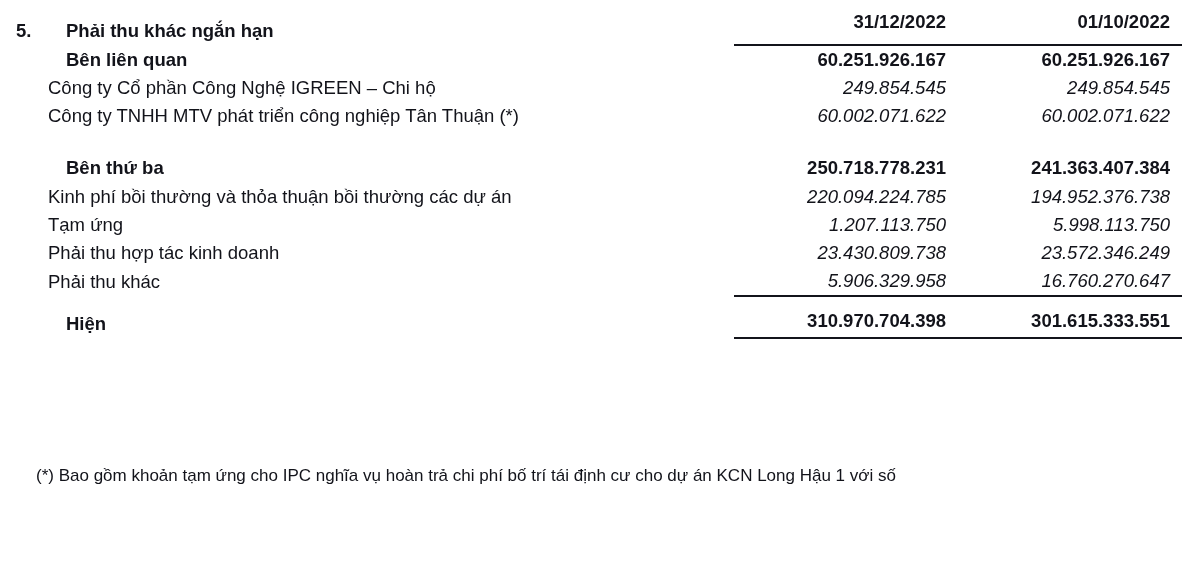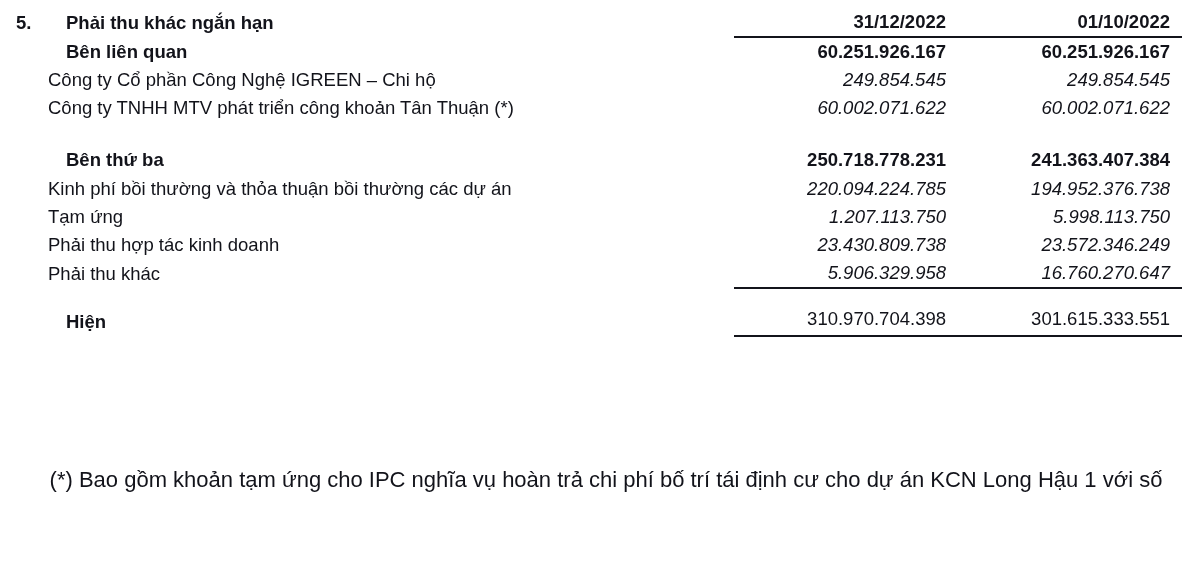--- a/index.html
+++ b/index.html
@@ -57,41 +57,41 @@
     padding-right: 12px;
   }
   td.val.bold {
     font-weight: bold;
     font-style: normal;
   }
   tr.header-row td.val {
     font-weight: bold;
     font-style: normal;
     border-bottom: 2px solid #13141b;
-    padding-bottom: 0;
+    padding-bottom: 8px;
   }
   tr.total-row td.val {
-    font-weight: normal;
+    font-weight: bold;
     font-style: normal;
     border-top: 2px solid #13141b;
     border-bottom: 2px solid #13141b;
-    padding-top: 16px;
+    padding-top: 10px;
     padding-bottom: 2px;
   }
   tr.spacer td {
     height: 24px;
   }
   .footnote {
     position: absolute;
     left: 36px;
     top: 455px;
     width: 1140px;
-    font-size: 22px;
+    font-size: 17px;
     line-height: 1.56;
-    text-align: center;
+    text-align: left;
   }
   .footnote p { margin: 0; }
 </style>
 </head>
 <body>
 
 <div class="page">
 
   <table class="note-table">
     <colgroup>
@@ -117,21 +117,21 @@
 
       <tr>
         <td class="num"></td>
         <td class="label-italic indent0">Công ty Cổ phần Công Nghệ IGREEN – Chi hộ</td>
         <td class="val">249.854.545</td>
         <td class="val">249.854.545</td>
       </tr>
 
       <tr>
         <td class="num"></td>
-        <td class="label-italic indent0">Công ty TNHH MTV phát triển công khoản Tân Thuận (*)</td>
+        <td class="label-italic indent0">Công ty TNHH MTV phát triển công nghiệp Tân Thuận (*)</td>
         <td class="val">60.002.071.622</td>
         <td class="val">60.002.071.622</td>
       </tr>
 
       <tr class="spacer">
         <td></td>
         <td></td>
         <td></td>
         <td></td>
       </tr>

